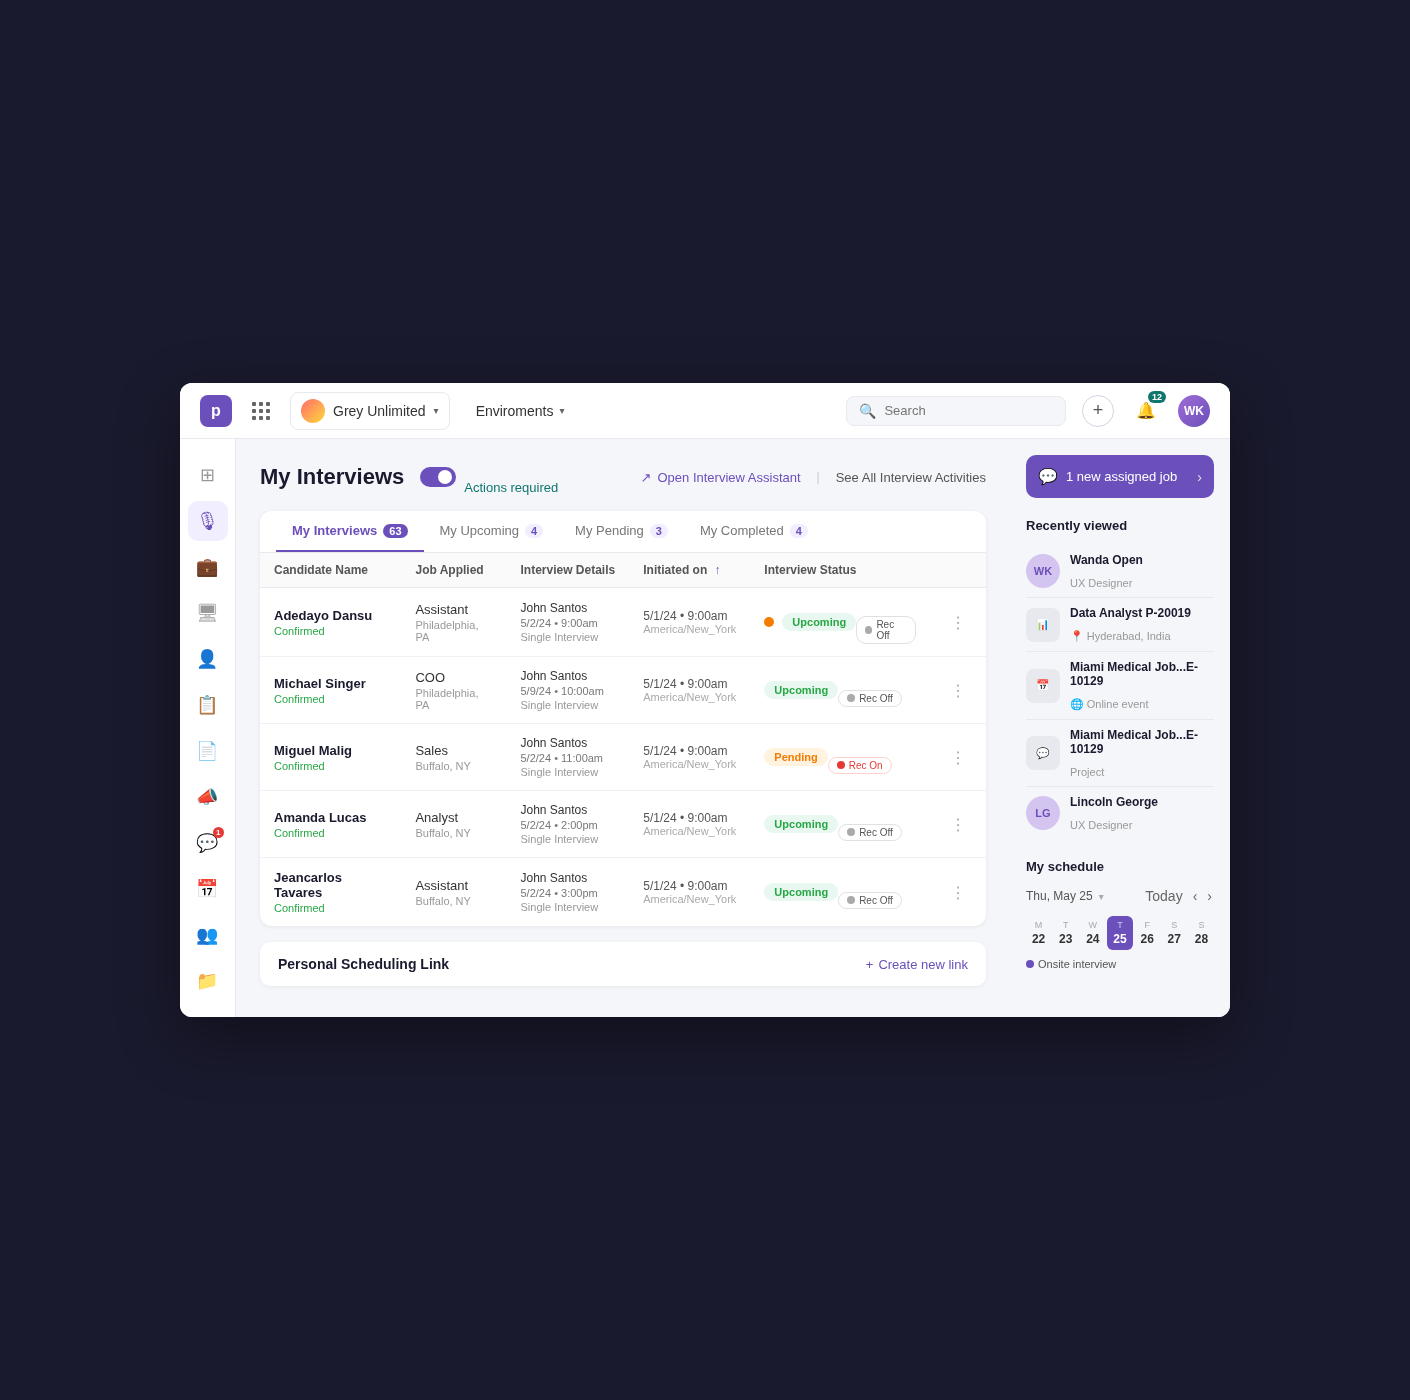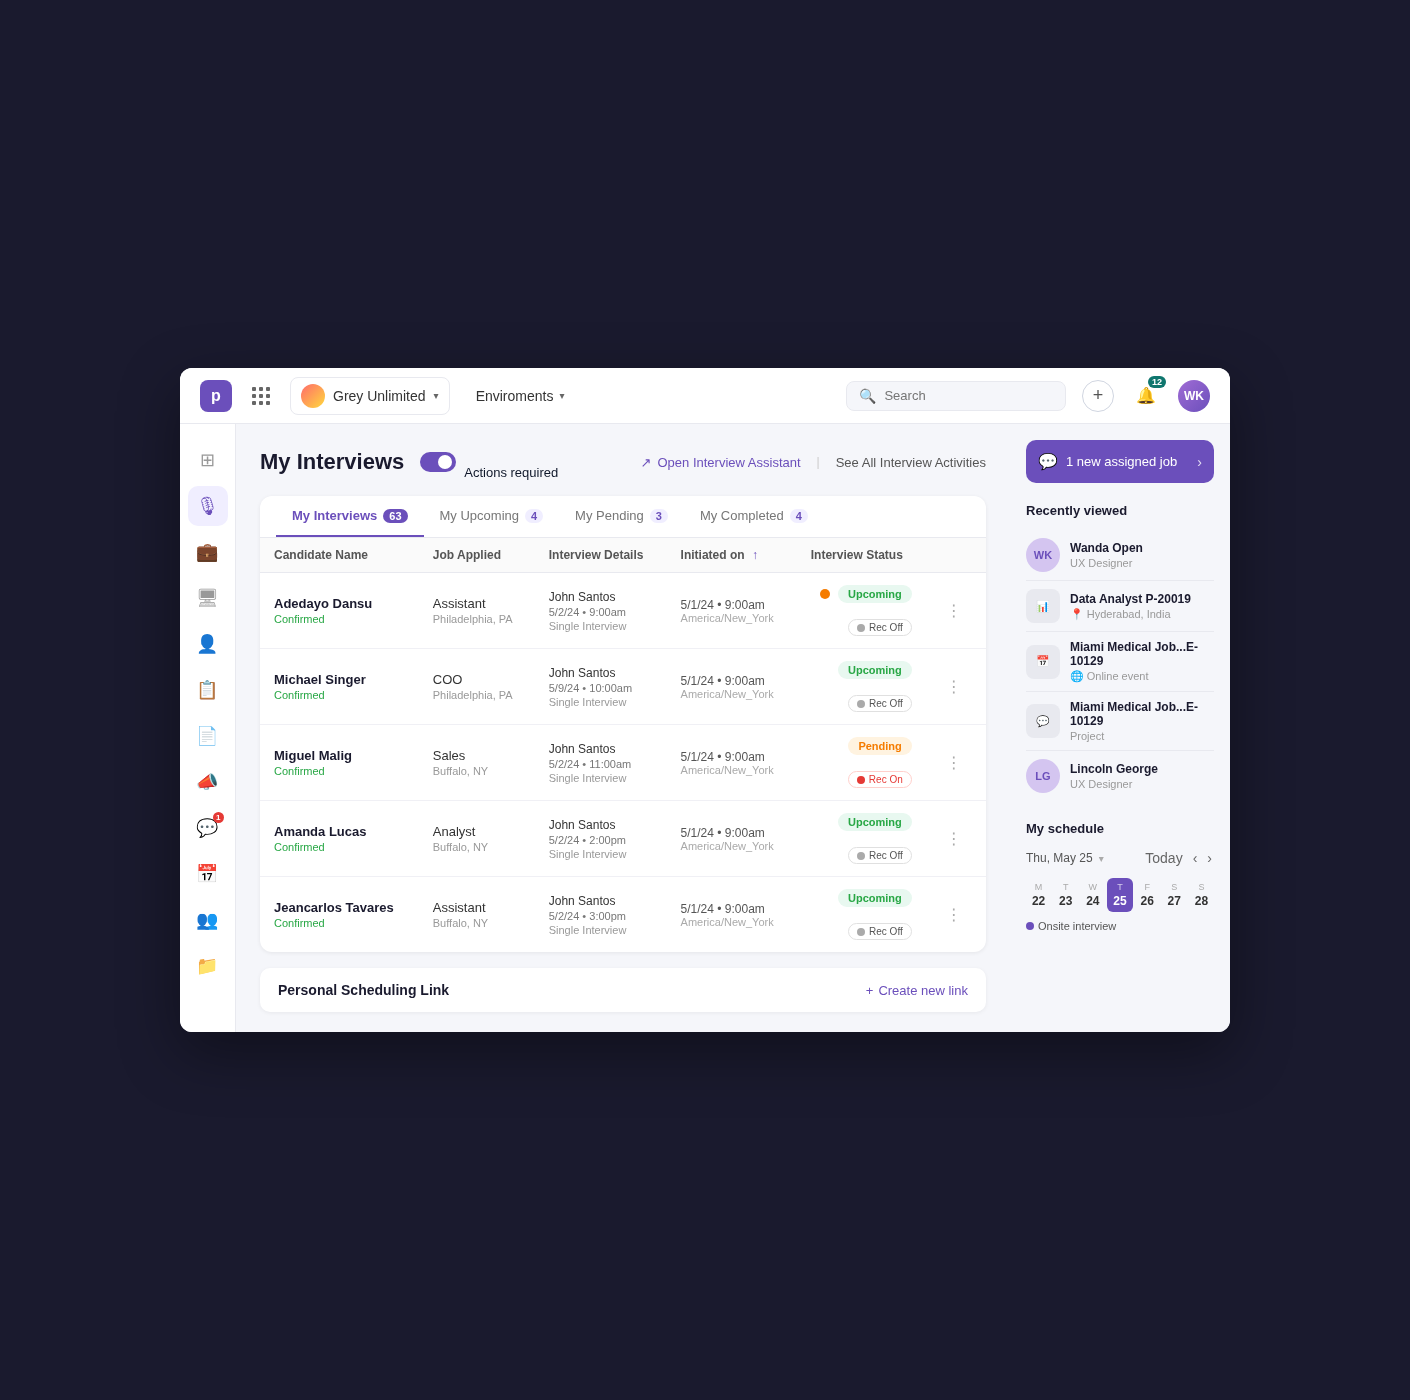--- a/index.html
+++ b/index.html
@@ -245,21 +245,21 @@
       position: absolute;
       width: 14px;
       height: 14px;
       background: #fff;
       border-radius: 50%;
       top: 3px;
       right: 4px;
     }
     .actions-required-label {
       font-size: 13px;
-      color: #0f172a;
+      color: #0f766e;
       margin-top: 21px;
     }
     .header-spacer { flex: 1; }
     .open-assistant-btn {
       display: flex;
       align-items: center;
       gap: 6px;
       color: #6b4fbb;
       font-size: 13px;
       font-weight: 500;
@@ -422,22 +422,21 @@
       border-radius: 6px;
       display: flex;
       align-items: center;
       justify-content: center;
       cursor: pointer;
       color: #aaa;
       font-size: 16px;
     }
     .status-col {
       display: flex;
-      flex-direction: column;
-      align-items: flex-end;
+      align-items: center;
     }
     
     .right-panel {
       width: 220px;
       padding: 16px;
       background: #f5f6fa;
       flex-shrink: 0;
       overflow-y: auto;
     }
     .assigned-job-card {
@@ -497,21 +496,21 @@
       font-size: 12px;
       font-weight: 600;
       color: #1a1a2e;
     }
     .recent-info-sub {
       font-size: 11px;
       color: #999;
       display: flex;
       align-items: center;
       gap: 3px;
-      margin-top: 2px;
+      margin-top: 10px;
     }
     .schedule-section { margin-top: 20px; }
     .schedule-header {
       display: flex;
       align-items: center;
       justify-content: space-between;
       margin-bottom: 12px;
     }
     .schedule-nav {
       display: flex;

